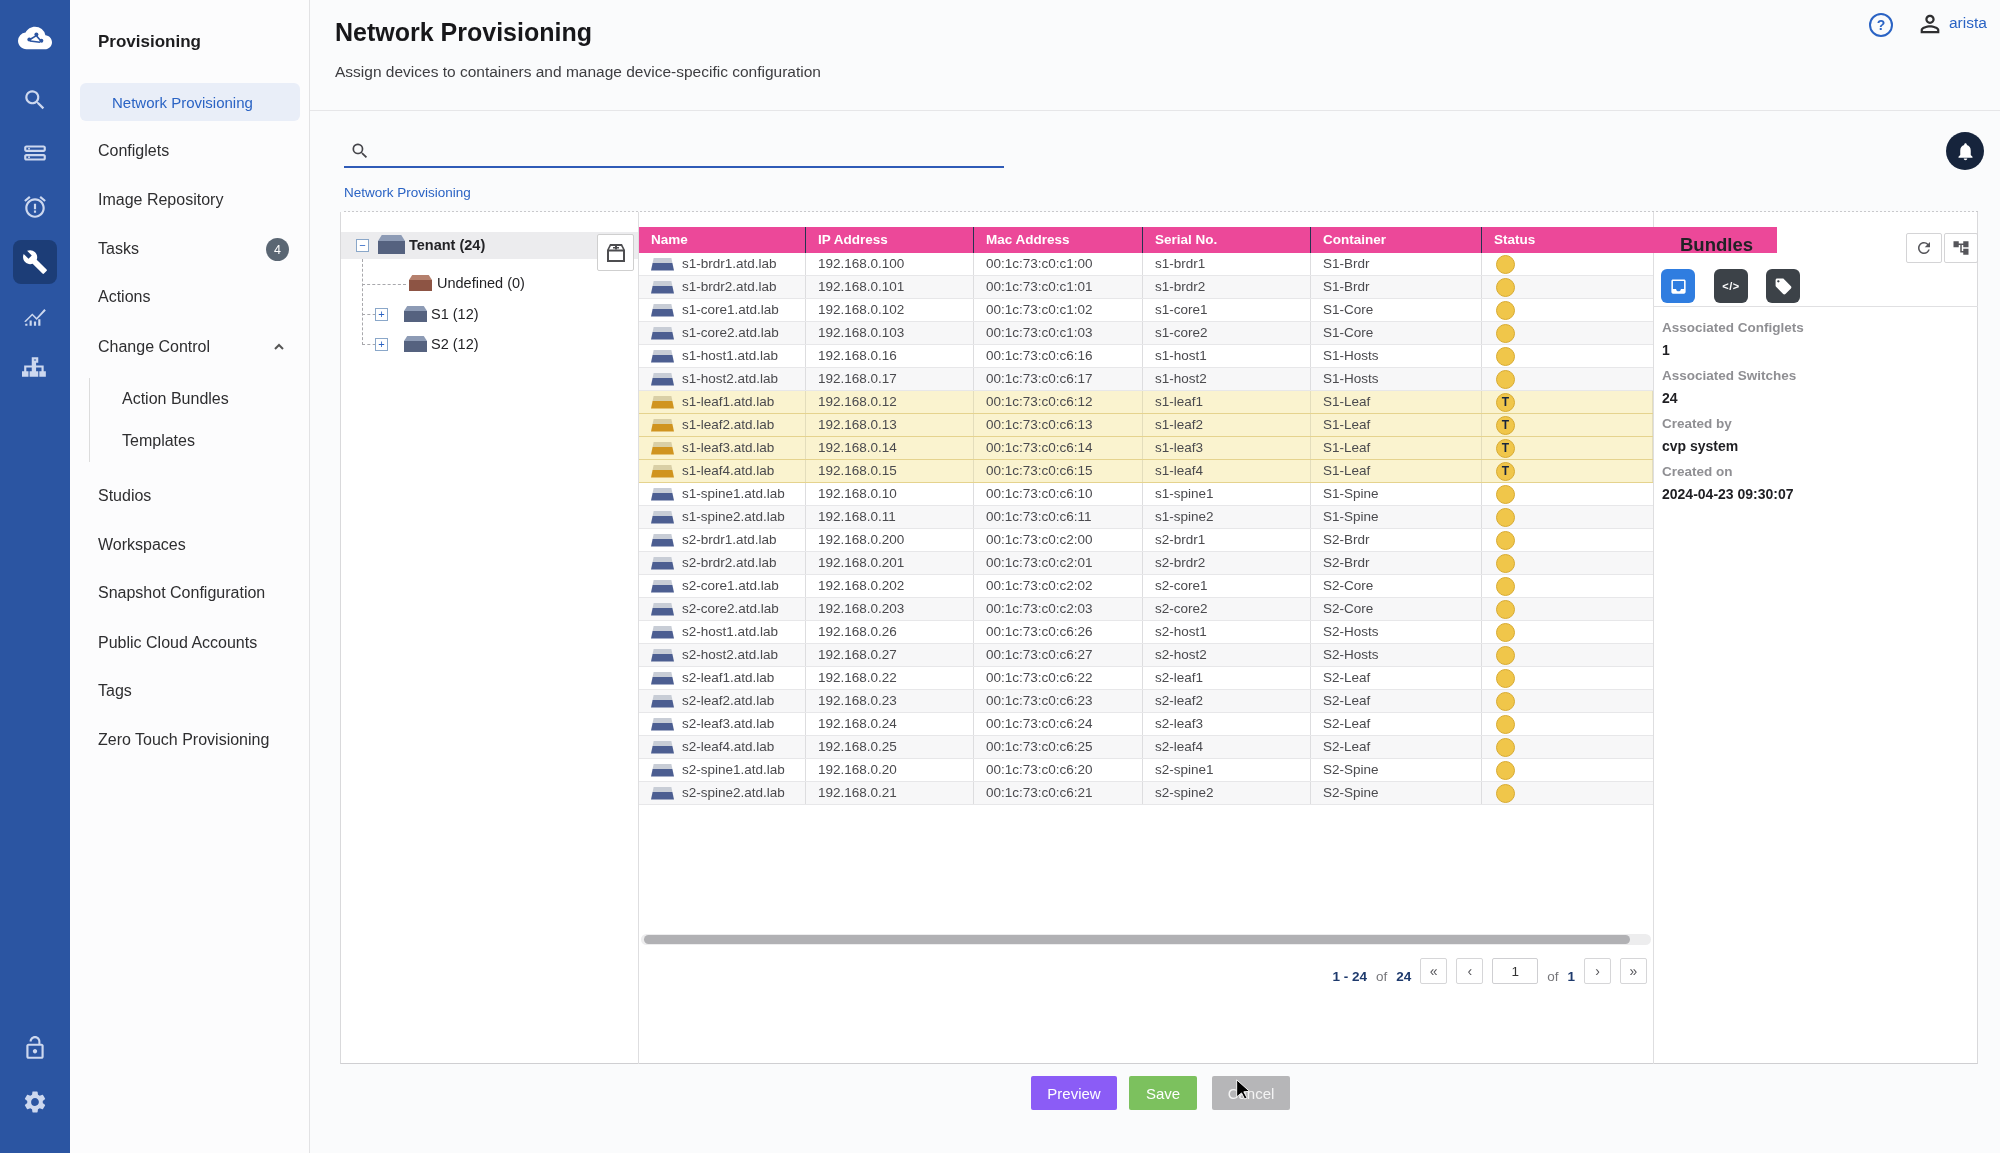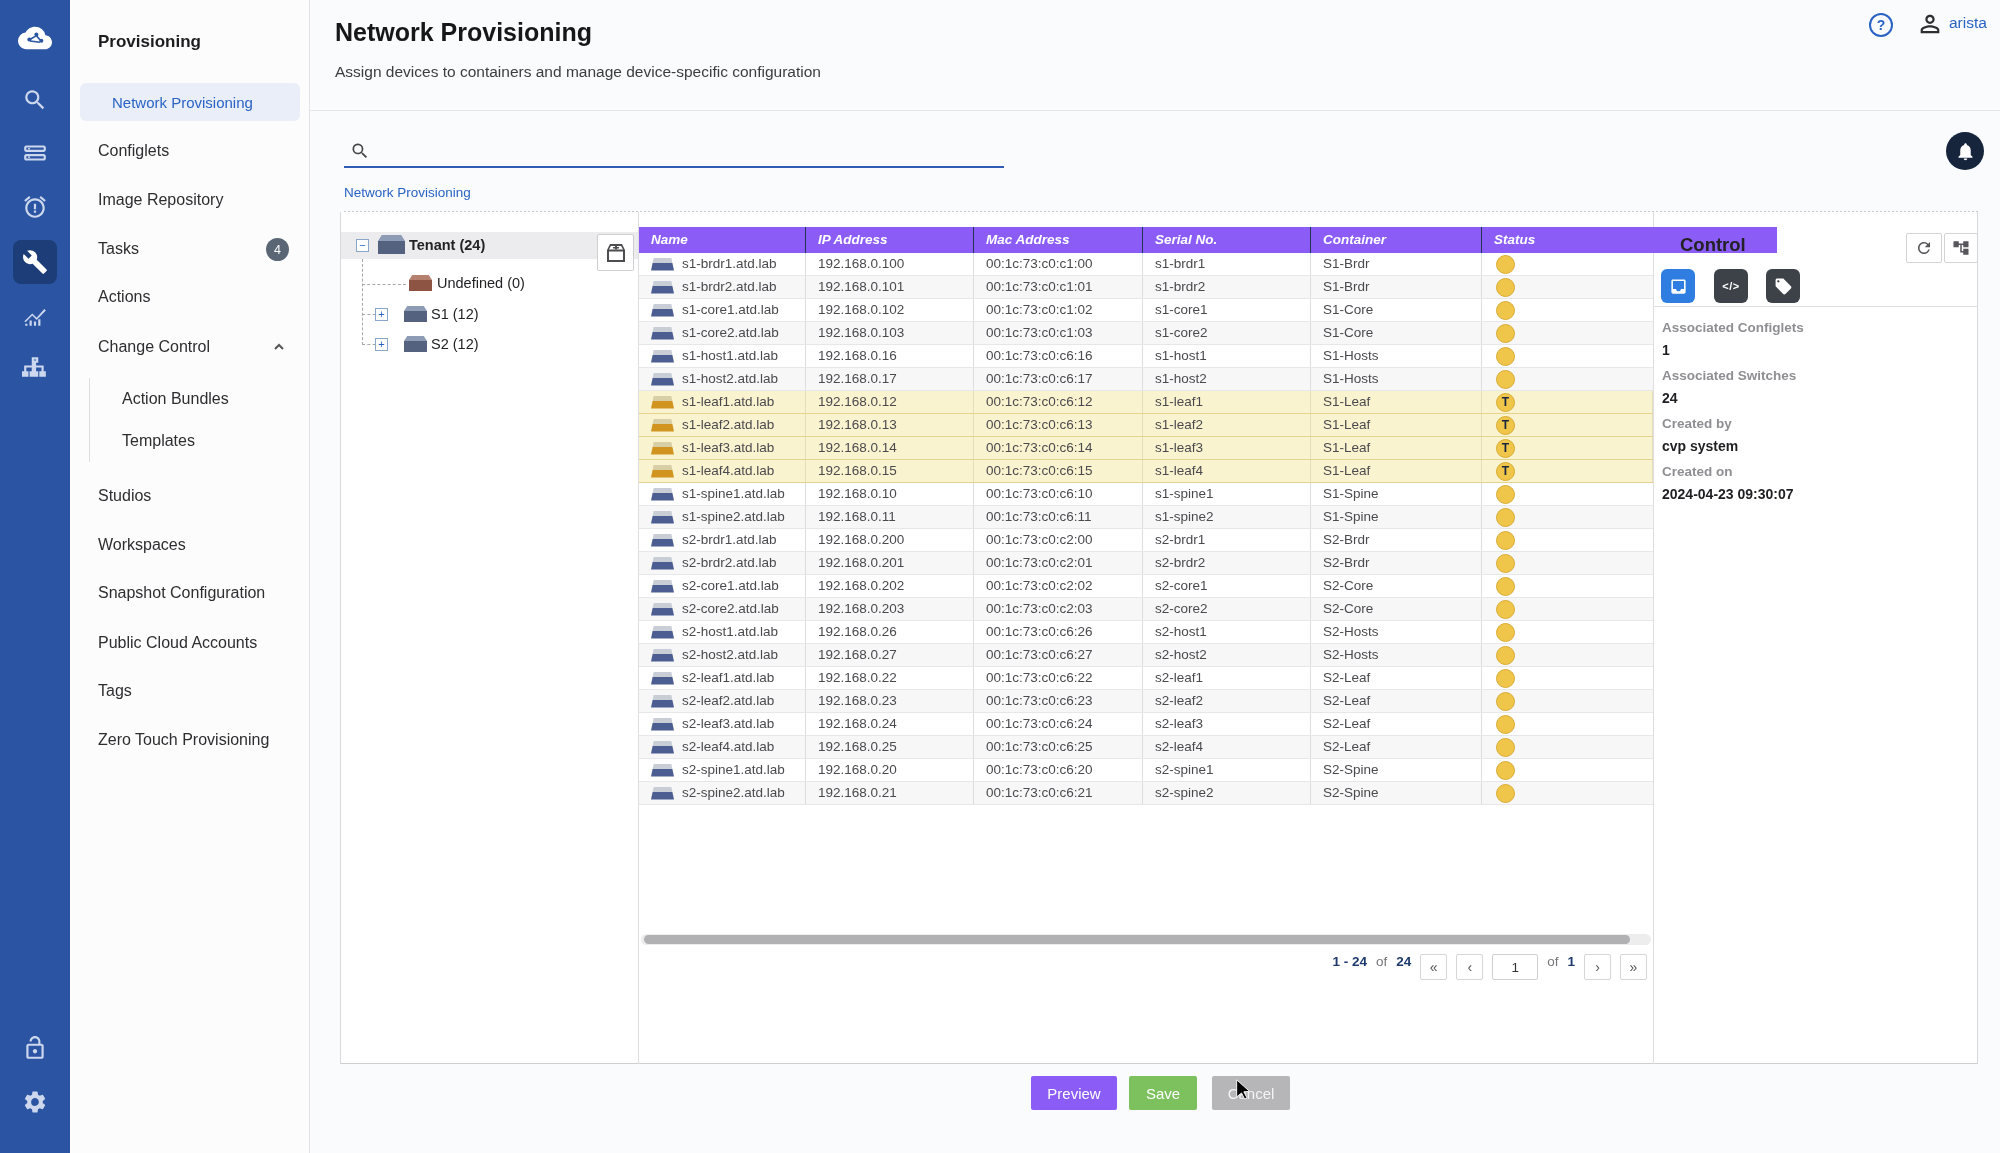--- a/index.html
+++ b/index.html
@@ -58,41 +58,41 @@
   .cont-ic { position:absolute; background:linear-gradient(#8d9bb5 0 32%, #55627f 32% 100%); -webkit-clip-path:polygon(14% 0,86% 0,100% 32%,100% 100%,0 100%,0 32%); clip-path:polygon(14% 0,86% 0,100% 32%,100% 100%,0 100%,0 32%); }
   .cont-ic.undef { background:linear-gradient(#b5806d 0 32%, #8d5444 32% 100%); }
   .t-label { position:absolute; font-size:14.5px; color:#232326; white-space:nowrap; cursor:pointer; }
   .t-label.bold { font-weight:bold; }
   .t-dash-v { position:absolute; left:21px; top:47px; height:86px; border-left:1px dashed #a8a8ac; }
   .t-dash-h { position:absolute; border-top:1px dashed #a8a8ac; }
   .t-addbtn { position:absolute; left:256px; top:22px; width:37px; height:37px; border:1px solid #cfcfcf; background:#fff; border-radius:2px; display:flex; align-items:center; justify-content:center; cursor:pointer; }
   .t-addbtn svg { width:24px; height:24px; fill:#4d4d50; }
 
   
-  .thead { position:absolute; left:298px; top:15px; width:1138px; height:26px; background:#8b5cf6; display:grid; grid-template-columns:167px 168px 169px 168px 171px 1fr;font-style:italic; }
+  .thead { position:absolute; left:298px; top:15px; width:1138px; height:26px; background:#ec4899; display:grid; grid-template-columns:167px 168px 169px 168px 171px 1fr; }
   .thead .hc { font-size:13.5px; font-weight:bold; color:#fff; line-height:26px; padding-left:12px; border-right:1px solid #243450; white-space:nowrap; }
   .thead .hc:last-child { border-right:none; }
   .tbody { position:absolute; left:298px; top:41px; width:1014px; }
   .trow { display:grid; grid-template-columns:167px 168px 169px 168px 171px 1fr; height:23px; border-bottom:1px solid #e7e7e9; background:#fff; cursor:pointer; }
   .trow:nth-child(even) { background:#f7f7f8; }
   .trow.leaf { background:#faf3cf; border-bottom:1px solid #e5d38e; }
   .cell { font-size:13.5px; color:#4a4a4e; line-height:28.3px; padding-left:12px; border-right:1px solid #dddddf; white-space:nowrap; overflow:hidden; display:flex; align-items:center; }
   .trow.leaf .cell { border-right:1px solid rgba(0,0,0,0.09); }
   .cell:last-child { border-right:none; }
   .dev-icon { display:inline-block; width:23px; height:13px; margin-right:8px; flex:none;
     background:linear-gradient(#c8cdd6 0 38%, #4c5e91 38% 100%);
     -webkit-clip-path:polygon(12% 0,88% 0,100% 100%,0 100%); clip-path:polygon(12% 0,88% 0,100% 100%,0 100%); }
   .trow.leaf .dev-icon { background:linear-gradient(#d9cfa6 0 38%, #d0941f 38% 100%); }
   .tbadge { display:inline-block; width:19px; height:19px; border-radius:50%; background:#f0c64a; border:1px solid #d8ab32; color:#17253d; font-weight:bold; font-size:12px; line-height:17px; text-align:center; margin-left:2px; }
 
   .hscroll { position:absolute; left:300px; top:722px; width:1010px; height:11px; background:#ededee; border-radius:6px; }
   .hscroll .thumb { position:absolute; left:3px; top:1px; width:986px; height:9px; background:#b1b1b4; border-radius:5px; cursor:grab; }
 
   
-  .pager { position:absolute; left:298px; top:742px; width:1014px; height:30px; display:flex; align-items:flex-start; justify-content:flex-end; gap:9px; padding-right:6px; }
+  .pager { position:absolute; left:298px; top:742px; width:1014px; height:30px; display:flex; align-items:flex-end; justify-content:flex-end; gap:9px; padding-right:6px; }
   .pg-range { font-size:13.5px; color:#1e3a6d; font-weight:bold; }
   .pg-of { font-size:13.5px; color:#77777b; }
   .pg-total { font-size:13.5px; color:#1e3a6d; font-weight:bold; }
   .pg-btn { width:27px; height:26px; border:1px solid #d6d6d8; background:#fff; border-radius:2px; color:#55555a; font-size:14px; display:flex; align-items:center; justify-content:center; cursor:pointer; }
   .pg-input { width:46px; height:26px; border:1px solid #cfcfd2; border-radius:2px; text-align:center; font-size:13.5px; color:#333; font-family:"Liberation Sans", sans-serif; }
   .pg-cur { font-size:13.5px; color:#1e3a6d; font-weight:bold; }
 
   
   .dp-title { position:absolute; left:1680px; top:234px; font-size:18.5px; font-weight:bold; color:#222226; }
   .dp-btn { position:absolute; top:233px; width:36px; height:30px; border:1px solid #d4d4d6; background:#fff; border-radius:2px; display:flex; align-items:center; justify-content:center; cursor:pointer; }
@@ -609,21 +609,21 @@
       <button class="pg-btn">«</button>
       <button class="pg-btn">‹</button>
       <input class="pg-input" value="1" style="">
       <span class="pg-of">of</span>
       <span class="pg-cur">1</span>
       <button class="pg-btn">›</button>
       <button class="pg-btn">»</button>
     </div>
   </div>
 
-  <div class="dp-title">Control</div>
+  <div class="dp-title">Bundles</div>
   <div class="dp-btn" style="left:1906px">
     <svg viewBox="0 0 24 24">
         <path d="M17.65 6.35A7.958 7.958 0 0 0 12 4c-4.42 0-7.99 3.58-7.99 8s3.57 8 7.99 8c3.73 0 6.84-2.55 7.73-6h-2.08A5.99 5.99 0 0 1 12 18c-3.31 0-6-2.69-6-6s2.69-6 6-6c1.66 0 3.14.69 4.22 1.78L13 11h7V4l-2.35 2.35z"></path>
       </svg>
   </div>
   <div class="dp-btn" style="left:1944px;width:34px">
     <svg viewBox="0 0 24 24">
         <path d="M22 11V3h-7v3H9V3H2v8h7V8h2v10h4v3h7v-8h-7v3h-2V8h2v3z"></path>
       </svg>
   </div>

